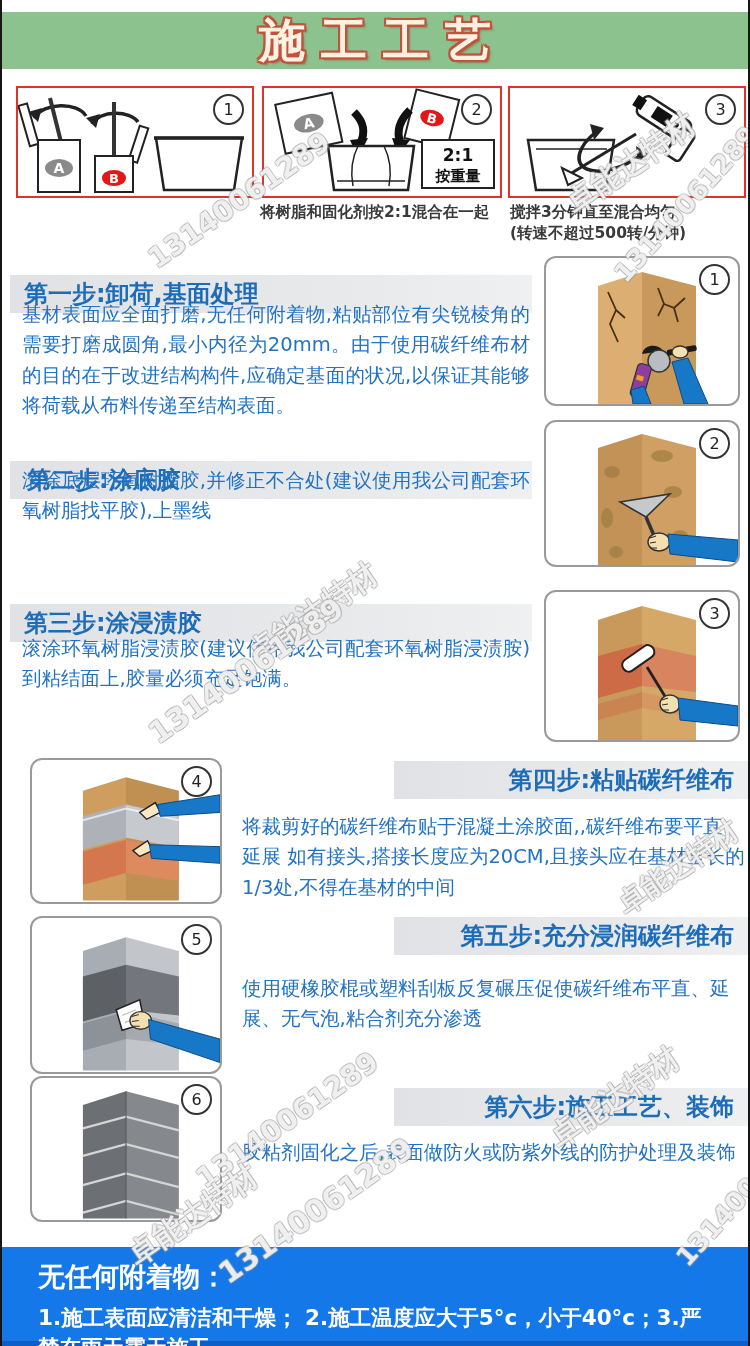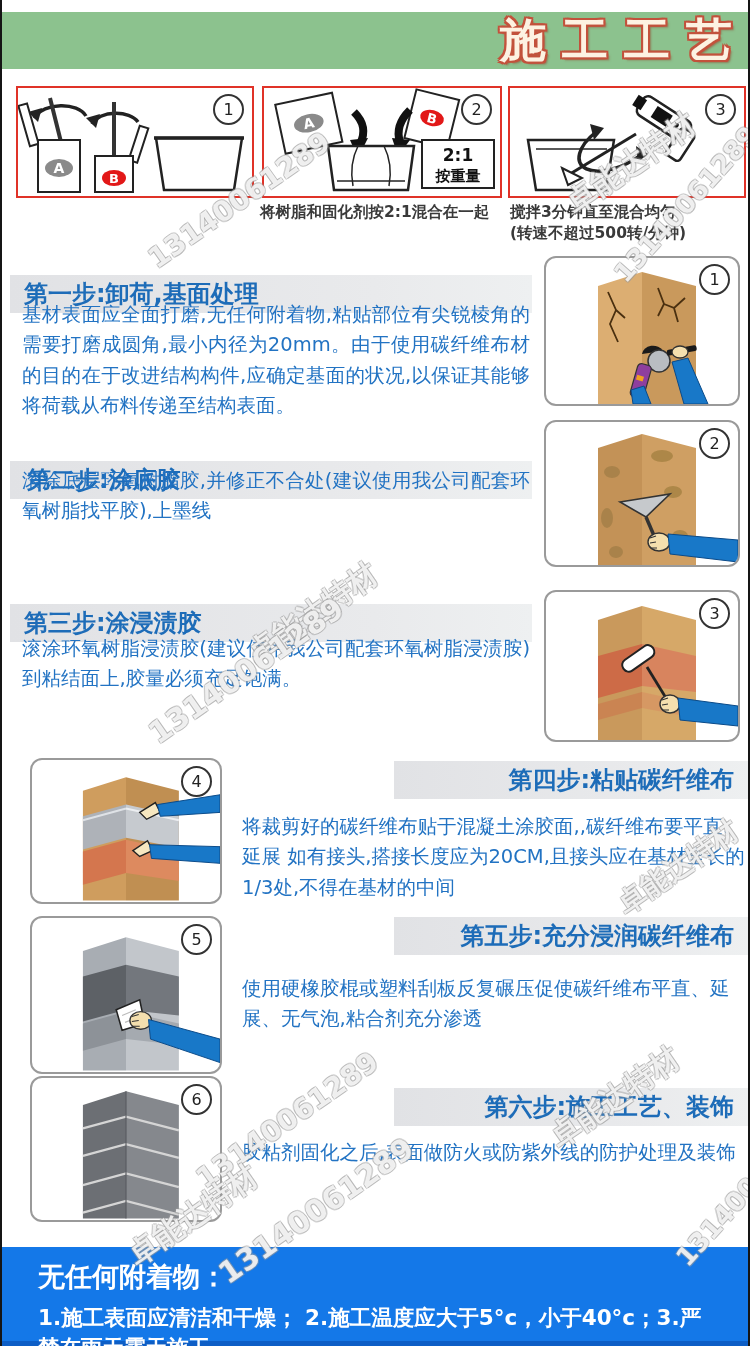--- a/index.html
+++ b/index.html
@@ -4,21 +4,21 @@
 <style>
   html,body{margin:0;padding:0;background:#fff;}
   .page{
     position:relative;width:750px;height:1346px;margin:0 auto;background:#fff;
     overflow:hidden;box-sizing:border-box;
     border-left:2px solid #151515;border-right:2px solid #151515;
     font-family:"DejaVu Sans","Liberation Sans",sans-serif;
   }
   
   .header-bar{position:absolute;left:0;right:0;top:12px;height:57px;background:#8cc28e;
-    display:flex;align-items:center;justify-content:flex-end;}
+    display:flex;align-items:center;justify-content:center;}
   .header-title{
     font-size:46px;font-weight:bold;letter-spacing:16px;padding-left:16px;
     color:#fdf2e2;
     text-shadow:2px 2px 0 #c2523c,-2px -2px 0 #c2523c,2px -2px 0 #c2523c,-2px 2px 0 #c2523c,
                 0 2px 0 #c2523c,0 -2px 0 #c2523c,2px 0 0 #c2523c,-2px 0 0 #c2523c,3px 3px 2px rgba(150,60,40,.5);
   }
   
   .dbox{position:absolute;top:86px;height:112px;background:#fff;border:2px solid #e03228;box-sizing:border-box;}
   #dbox1{left:14px;width:238px;}
   #dbox2{left:260px;width:240px;}

